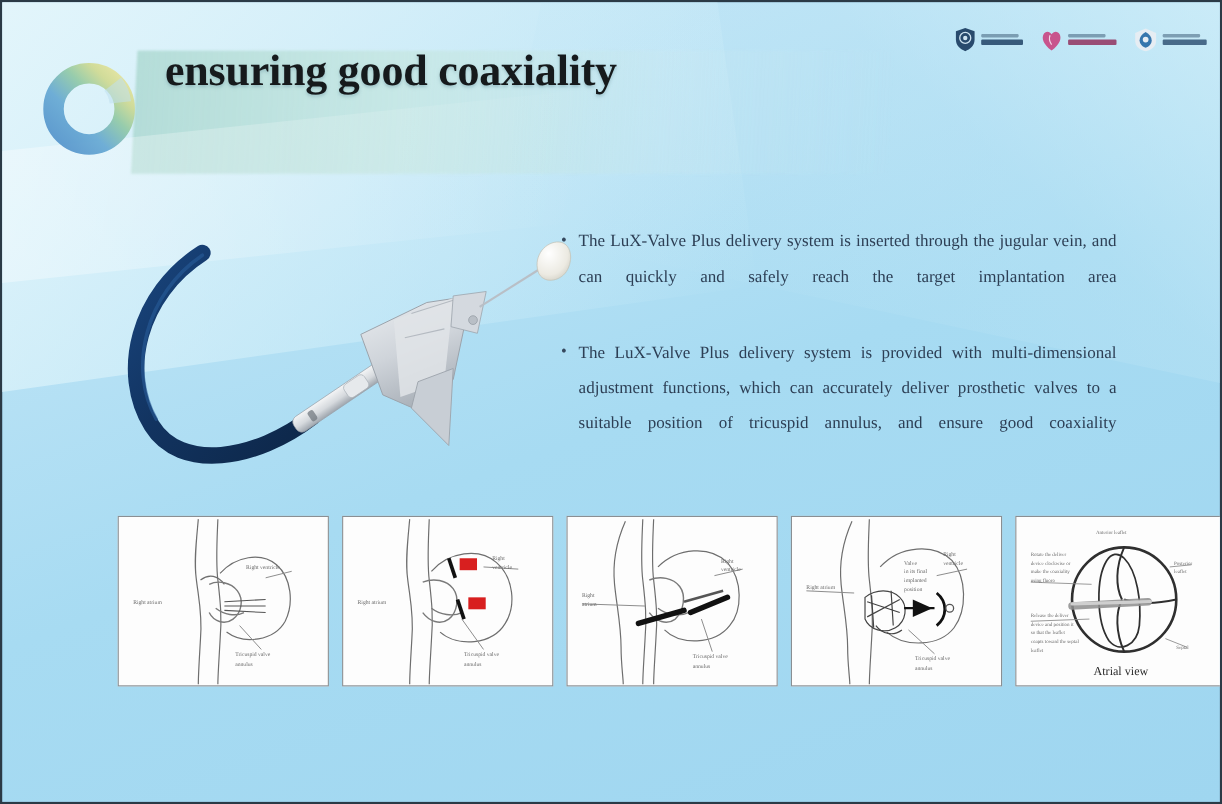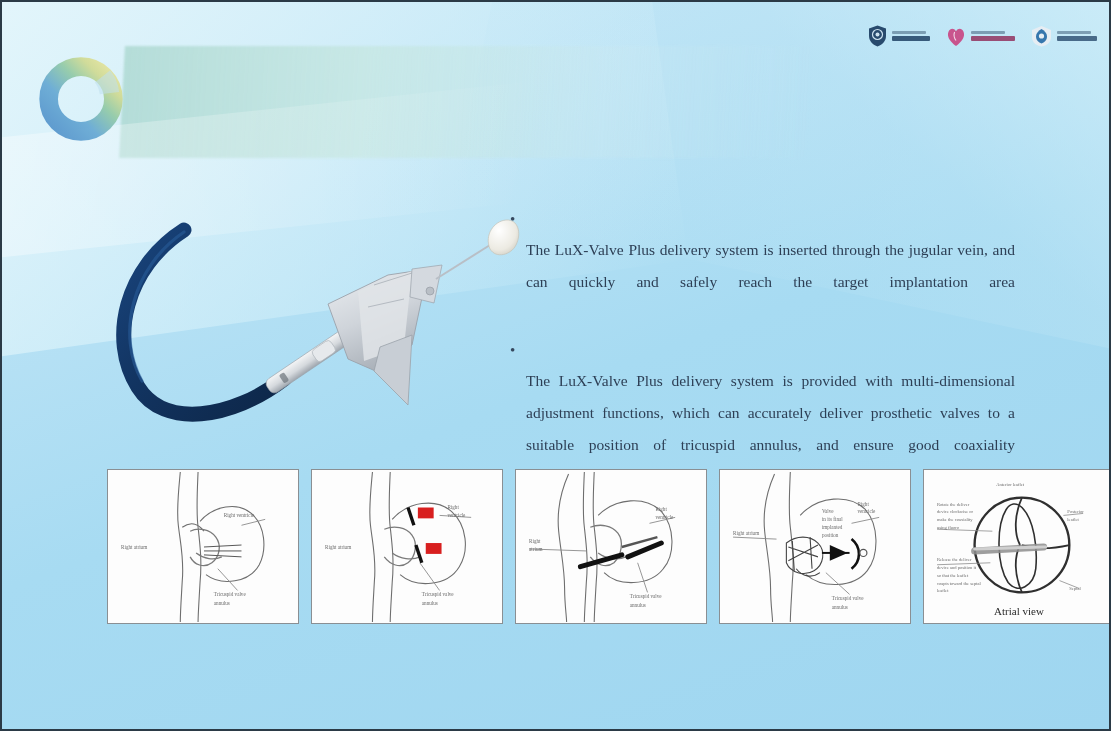--- a/index.html
+++ b/index.html
@@ -77,21 +77,21 @@
     display:flex;align-items:flex-start;
     font-size:15.5px;line-height:2.08;
     text-align:justify;
     margin-bottom:4px;
   }
   .bullet .dot{
     flex:0 0 auto;width:16px;
     font-size:15px;line-height:2.08;
     color:#36485e;
   }
-  .bullet .btxt{flex:1 1 auto;text-align:justify;margin-top:30px;}
+  .bullet .btxt{flex:1 1 auto;text-align:justify;}
   .bullet .btxt::after{content:"";display:inline-block;width:100%;}
 
   
   .panels{
     position:absolute;left:105px;top:467px;
     display:flex;gap:12px;
   }
   .panel{
     width:192px;height:155px;
     background:#fdfdfd;
@@ -163,20 +163,21 @@
         <circle cx="10.5" cy="11" r="2.6" fill="#e9eef3"></circle>
       </svg>
       <span class="logo-words">
         <i class="lw-top"></i>
           <i class="lw-bot3"></i>
       </span>
     </div>
   </div>
 
   <div class="title">
+    <div>ensuring good coaxiality</div>
   </div>
 
   <div class="device">
     <svg viewBox="0 0 410 245">
       <defs>
         <linearGradient id="cath" x1="0" y1="0" x2="1" y2="1">
           <stop offset="0%" stop-color="#19457e"></stop>
           <stop offset="45%" stop-color="#123461"></stop>
           <stop offset="100%" stop-color="#0d2647"></stop>
         </linearGradient>

